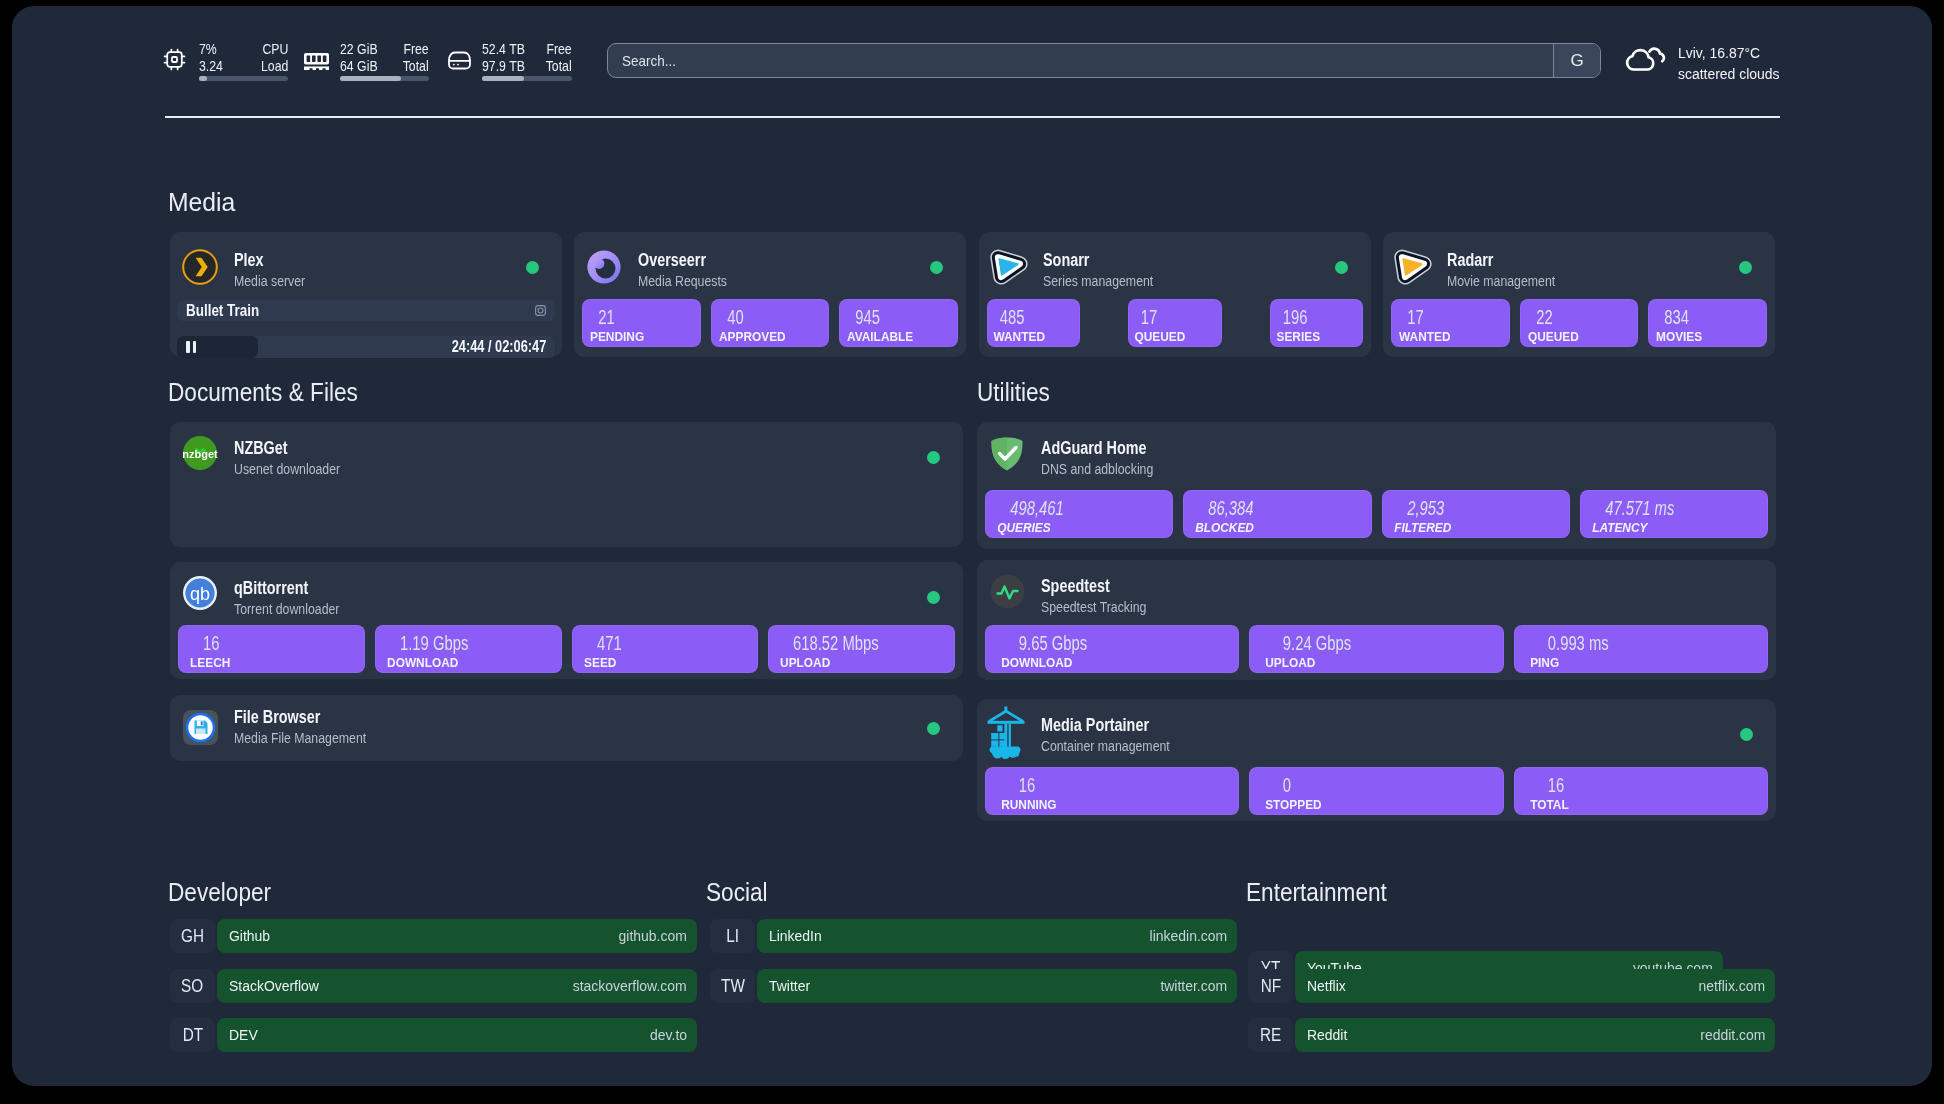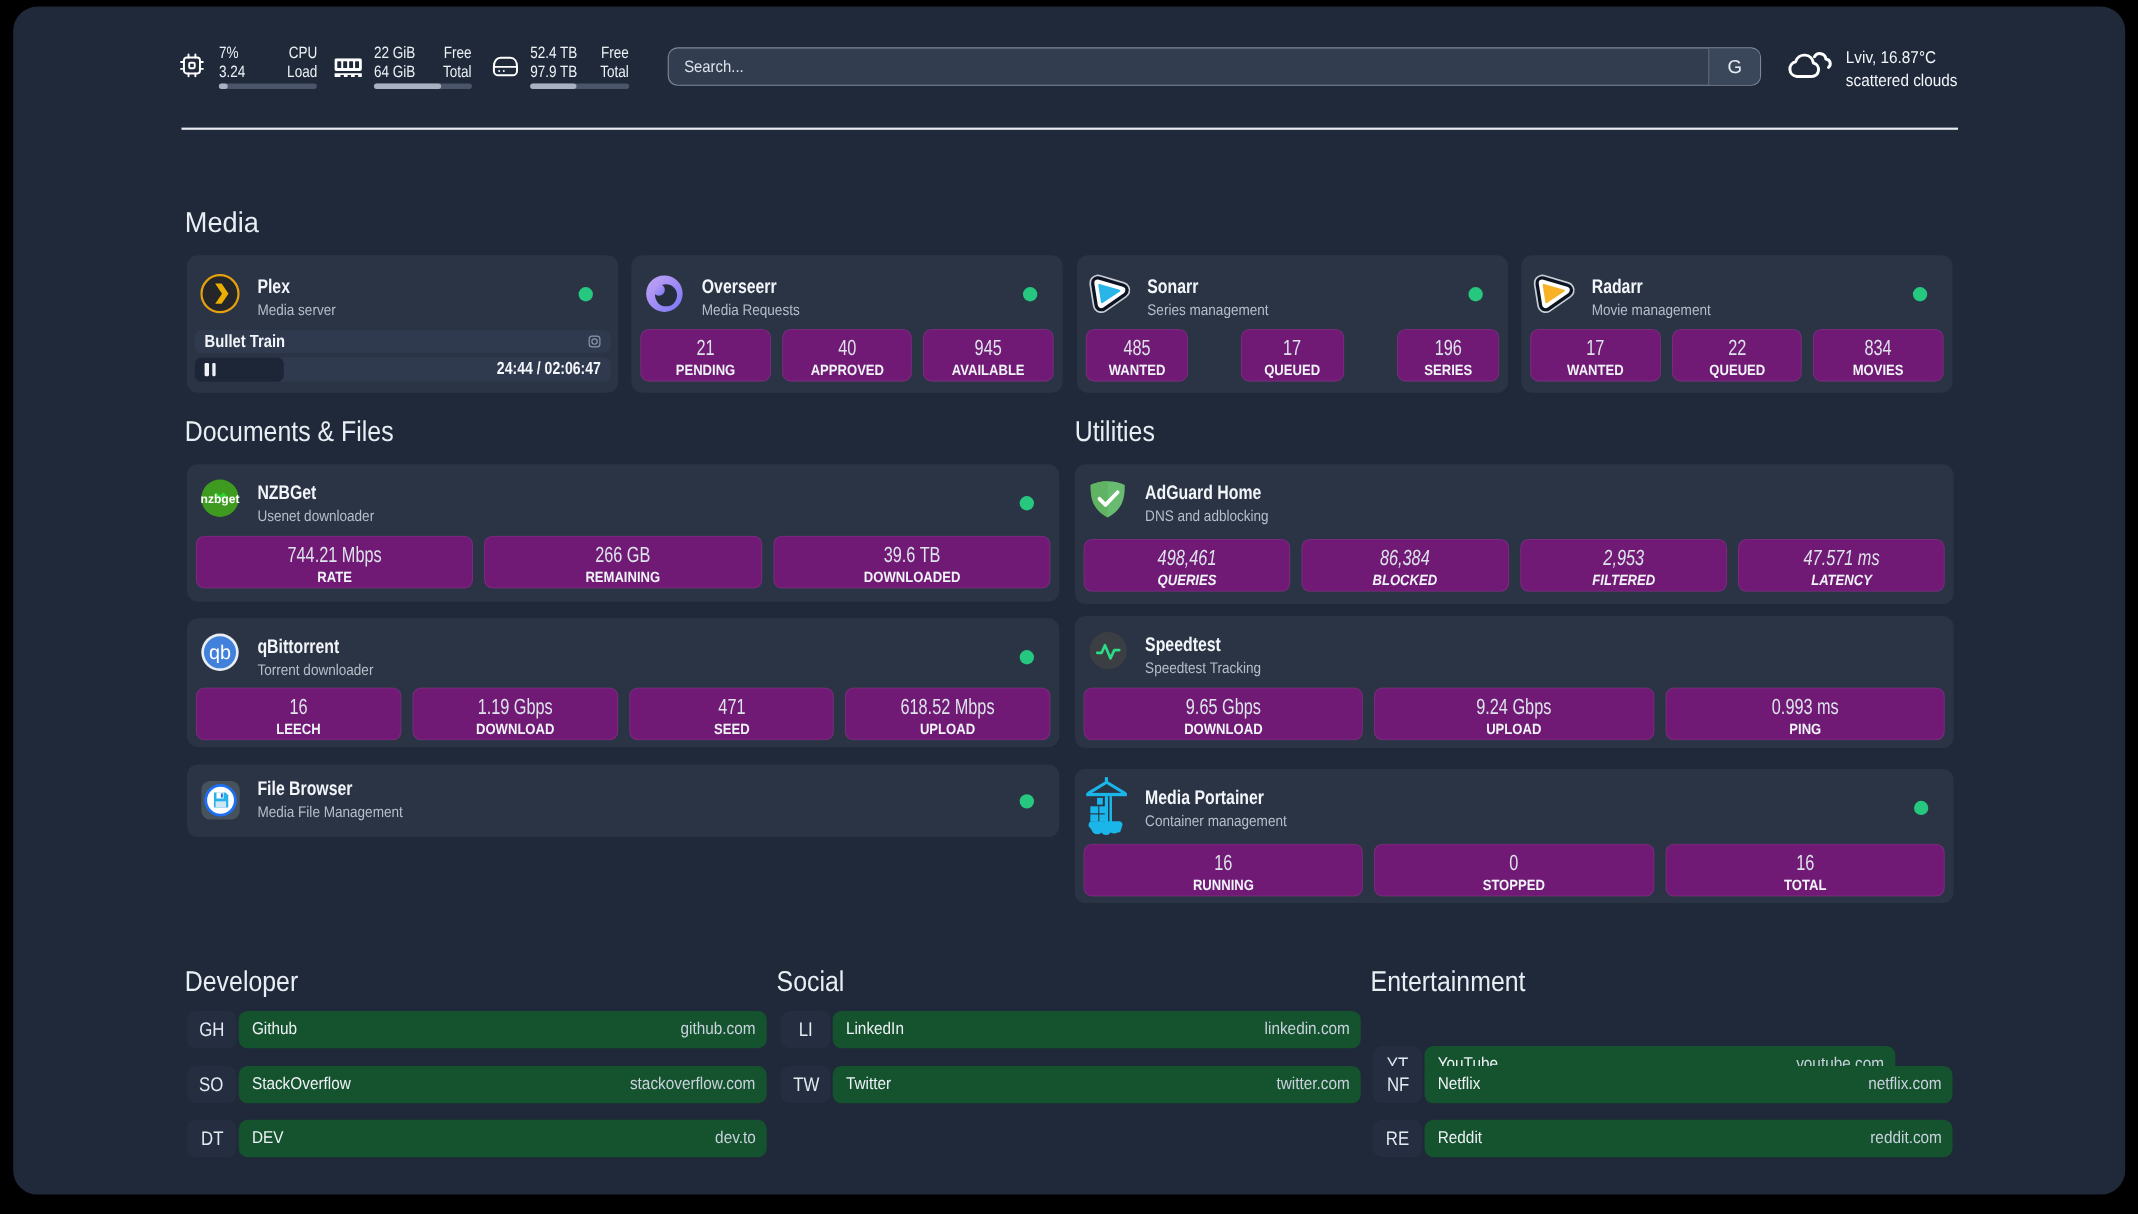--- a/index.html
+++ b/index.html
@@ -25,22 +25,22 @@
   .sep { position:absolute; left:165px; top:116px; width:1615px; height:2px; background:#e8ecf2; }
   .sect { position:absolute; color:#e9eef4; font-size:26px; font-weight:500; transform:scaleX(.87); transform-origin:0 0; white-space:nowrap; }
   
   .card { position:absolute; background:#2b3444; border-radius:10px; }
   .card .t { position:absolute; left:64px; top:18px; font-size:18px; font-weight:700; color:#f2f5f9; transform:scaleX(.8); transform-origin:0 0; white-space:nowrap; }
   .card .s { position:absolute; left:64px; top:41px; font-size:14px; color:#b5bfca; transform:scaleX(.88); transform-origin:0 0; white-space:nowrap; }
   .card .dot { position:absolute; width:13.4px; height:13.4px; border-radius:50%; background:#26c87f; right:23px; top:29px; }
   .icn { position:absolute; left:12px; top:17px; width:36px; height:36px; overflow:visible; }
   .wide .t { top:16px; } .wide .s { top:39px; }
   .stats { position:absolute; left:8px; right:8px; display:flex; gap:10px; }
-  .box { flex:1; background:#701a75; border:1px solid rgba(255,255,255,.07); border-radius:8px;
-         text-align:center; padding-top:7px; height:48px; }
+  .box { flex:1; background:#8b5cf6; border:1px solid rgba(255,255,255,.07); border-radius:8px;
+         text-align:left; padding-top:7px; height:48px; }
   .box .v { font-size:20px; color:#dde3ea; line-height:21px; transform:scaleX(.74); white-space:nowrap; }
   .box .k { font-size:13.5px; font-weight:700; color:#f0f4f8; line-height:18px; transform:scaleX(.88); white-space:nowrap; }
   
   .prow { position:absolute; left:7px; width:378px; height:21px; background:#2f3a4e; border-radius:6px; }
   
   .bm { position:absolute; height:34px; }
   .bm .ab { position:absolute; left:0; top:0; width:45px; height:34px; background:#242e40; border-radius:8px;
             color:#e3eaf2; font-size:18px; line-height:34px; text-align:center; }
   .bm .ab span { display:inline-block; transform:scaleX(.85); }
   .bm .pill { position:absolute; left:47px; top:0; height:34px; background:#14532d; border-radius:8px; }
@@ -122,21 +122,21 @@
   <div class="t">Plex</div>
         <div class="s">Media server</div>
         <div class="dot"></div>
   <div class="prow" style="top:68px;">
     <div class="abs" style="left:9px;top:0;height:21px;line-height:21px;font-size:16px;font-weight:700;color:#f3f6fa;transform:scaleX(.84);transform-origin:0 50%;white-space:nowrap;">Bullet Train</div>
     <svg class="abs" style="right:8px;top:4px" width="13" height="13" viewBox="0 0 24 24" fill="none" stroke="#8b95a7" stroke-width="2">
       <rect x="3" y="3" width="18" height="18" rx="5"></rect>
             <circle cx="12" cy="12" r="4.5"></circle>
     </svg>
   </div>
-  <div class="prow" style="top:93px;height:22px;">
+  <div class="prow" style="top:104px;height:22px;">
     <div class="abs" style="left:0;top:0;width:81px;height:22px;background:#1d2636;border-radius:6px;"></div>
     <div class="abs" style="left:9px;top:5px;width:3.5px;height:12px;background:#eef2f7;border-radius:1px;"></div>
     <div class="abs" style="left:15.5px;top:5px;width:3.5px;height:12px;background:#eef2f7;border-radius:1px;"></div>
     <div class="abs" style="right:9px;top:0;height:22px;line-height:22px;font-size:16px;font-weight:700;color:#f3f6fa;transform:scaleX(.8);transform-origin:100% 50%;white-space:nowrap;">24:44 / 02:06:47</div>
   </div>
 </div>
 
 <div class="card" style="left:574px;top:232px;width:392px;height:125px;">
   <svg class="icn" viewBox="0 0 36 36">
     <defs>
@@ -229,34 +229,20 @@
 
 <div class="card wide" style="left:170px;top:422px;width:793px;height:125px;">
   <svg class="icn" style="top:13px;" viewBox="0 0 36 36">
     <circle cx="18" cy="18" r="17" fill="#3f9b20"></circle>
     <path d="M13.5 13.5 l4.5 3.8 3 -3 2.5 2" stroke="#2fd32f" stroke-width="2.4" fill="none"></path>
     <text x="18" y="22.5" font-family="Liberation Sans, sans-serif" font-size="11" font-weight="700" fill="#fff" text-anchor="middle">nzbget</text>
   </svg>
   <div class="t">NZBGet</div>
         <div class="s">Usenet downloader</div>
         <div class="dot"></div>
-  <div class="stats" style="top:65px;">
-    <div class="box">
-            <div class="v">744.21 Mbps</div>
-            <div class="k">RATE</div>
-          </div>
-    <div class="box">
-            <div class="v">266 GB</div>
-            <div class="k">REMAINING</div>
-          </div>
-    <div class="box">
-            <div class="v">39.6 TB</div>
-            <div class="k">DOWNLOADED</div>
-          </div>
-  </div>
 </div>
 
 <div class="card wide" style="left:170px;top:562px;width:793px;height:117px;">
   <svg class="icn" style="top:13px;" viewBox="0 0 36 36">
     <circle cx="18" cy="18" r="17" fill="#e9eef5"></circle>
     <circle cx="18" cy="18" r="14.6" fill="#4281db"></circle>
     <text x="18" y="24.5" font-family="Liberation Sans, sans-serif" font-size="18" fill="#fff" text-anchor="middle">qb</text>
   </svg>
   <div class="t">qBittorrent</div>
         <div class="s">Torrent downloader</div>

